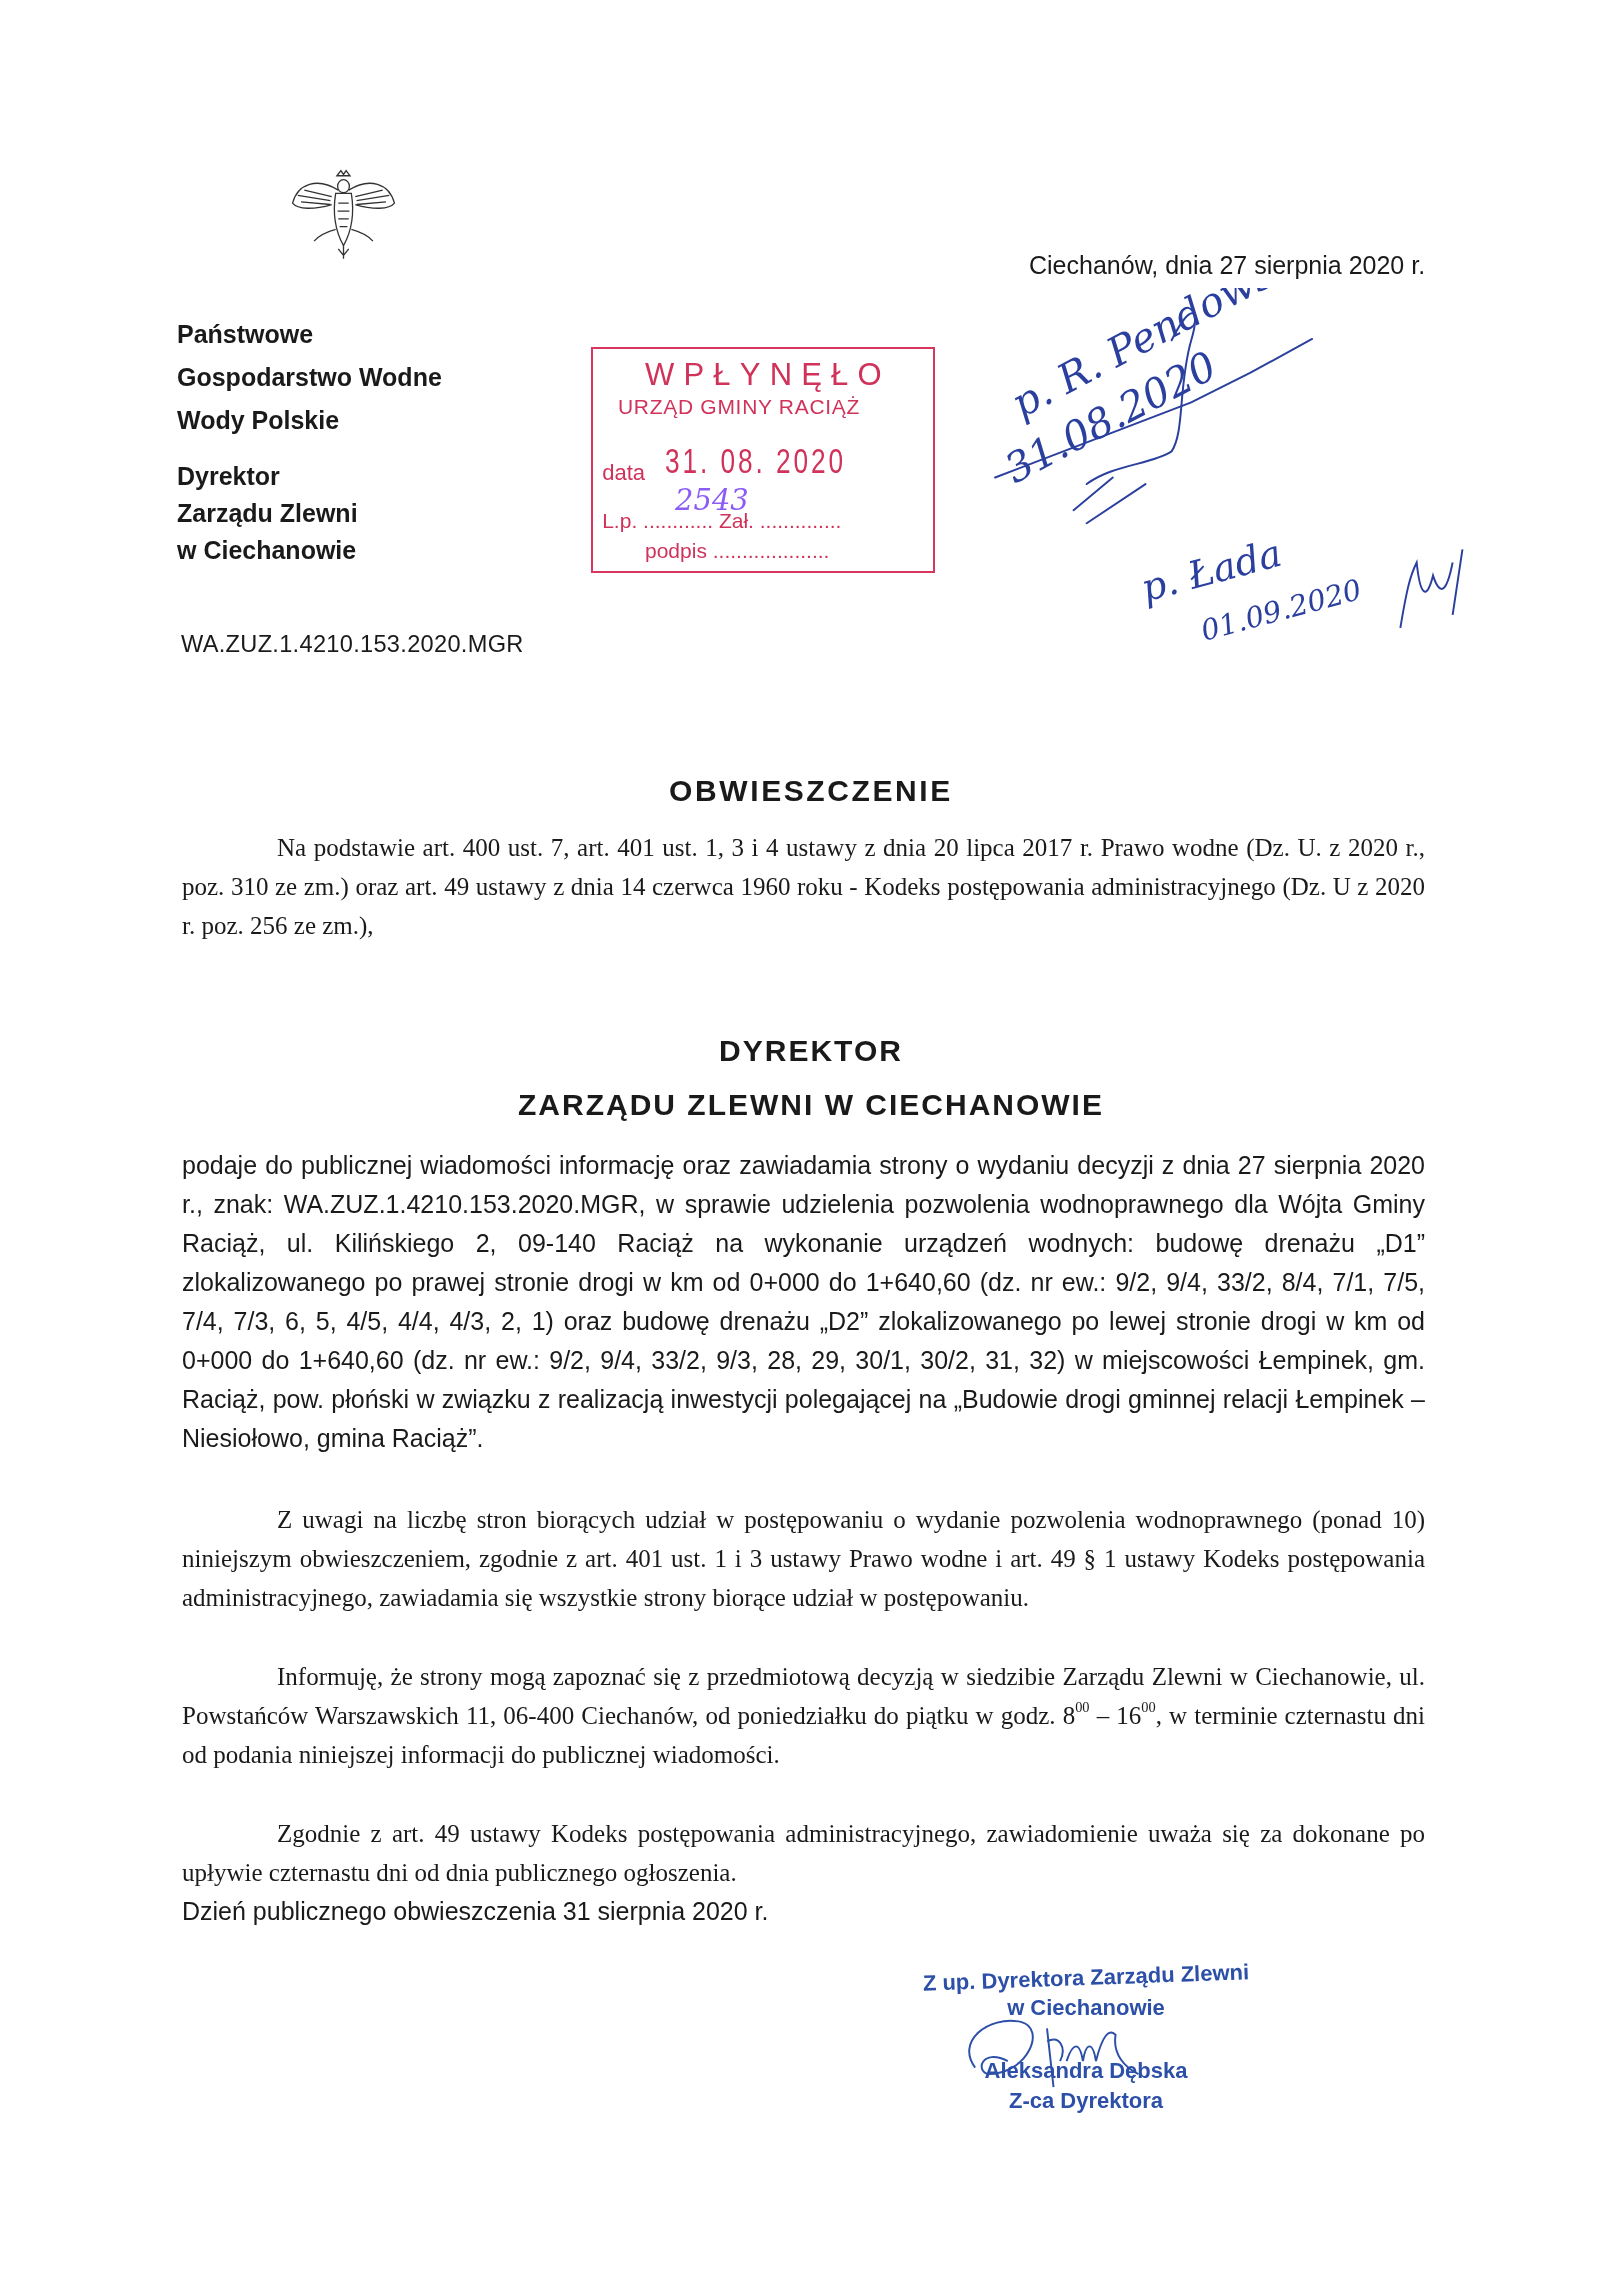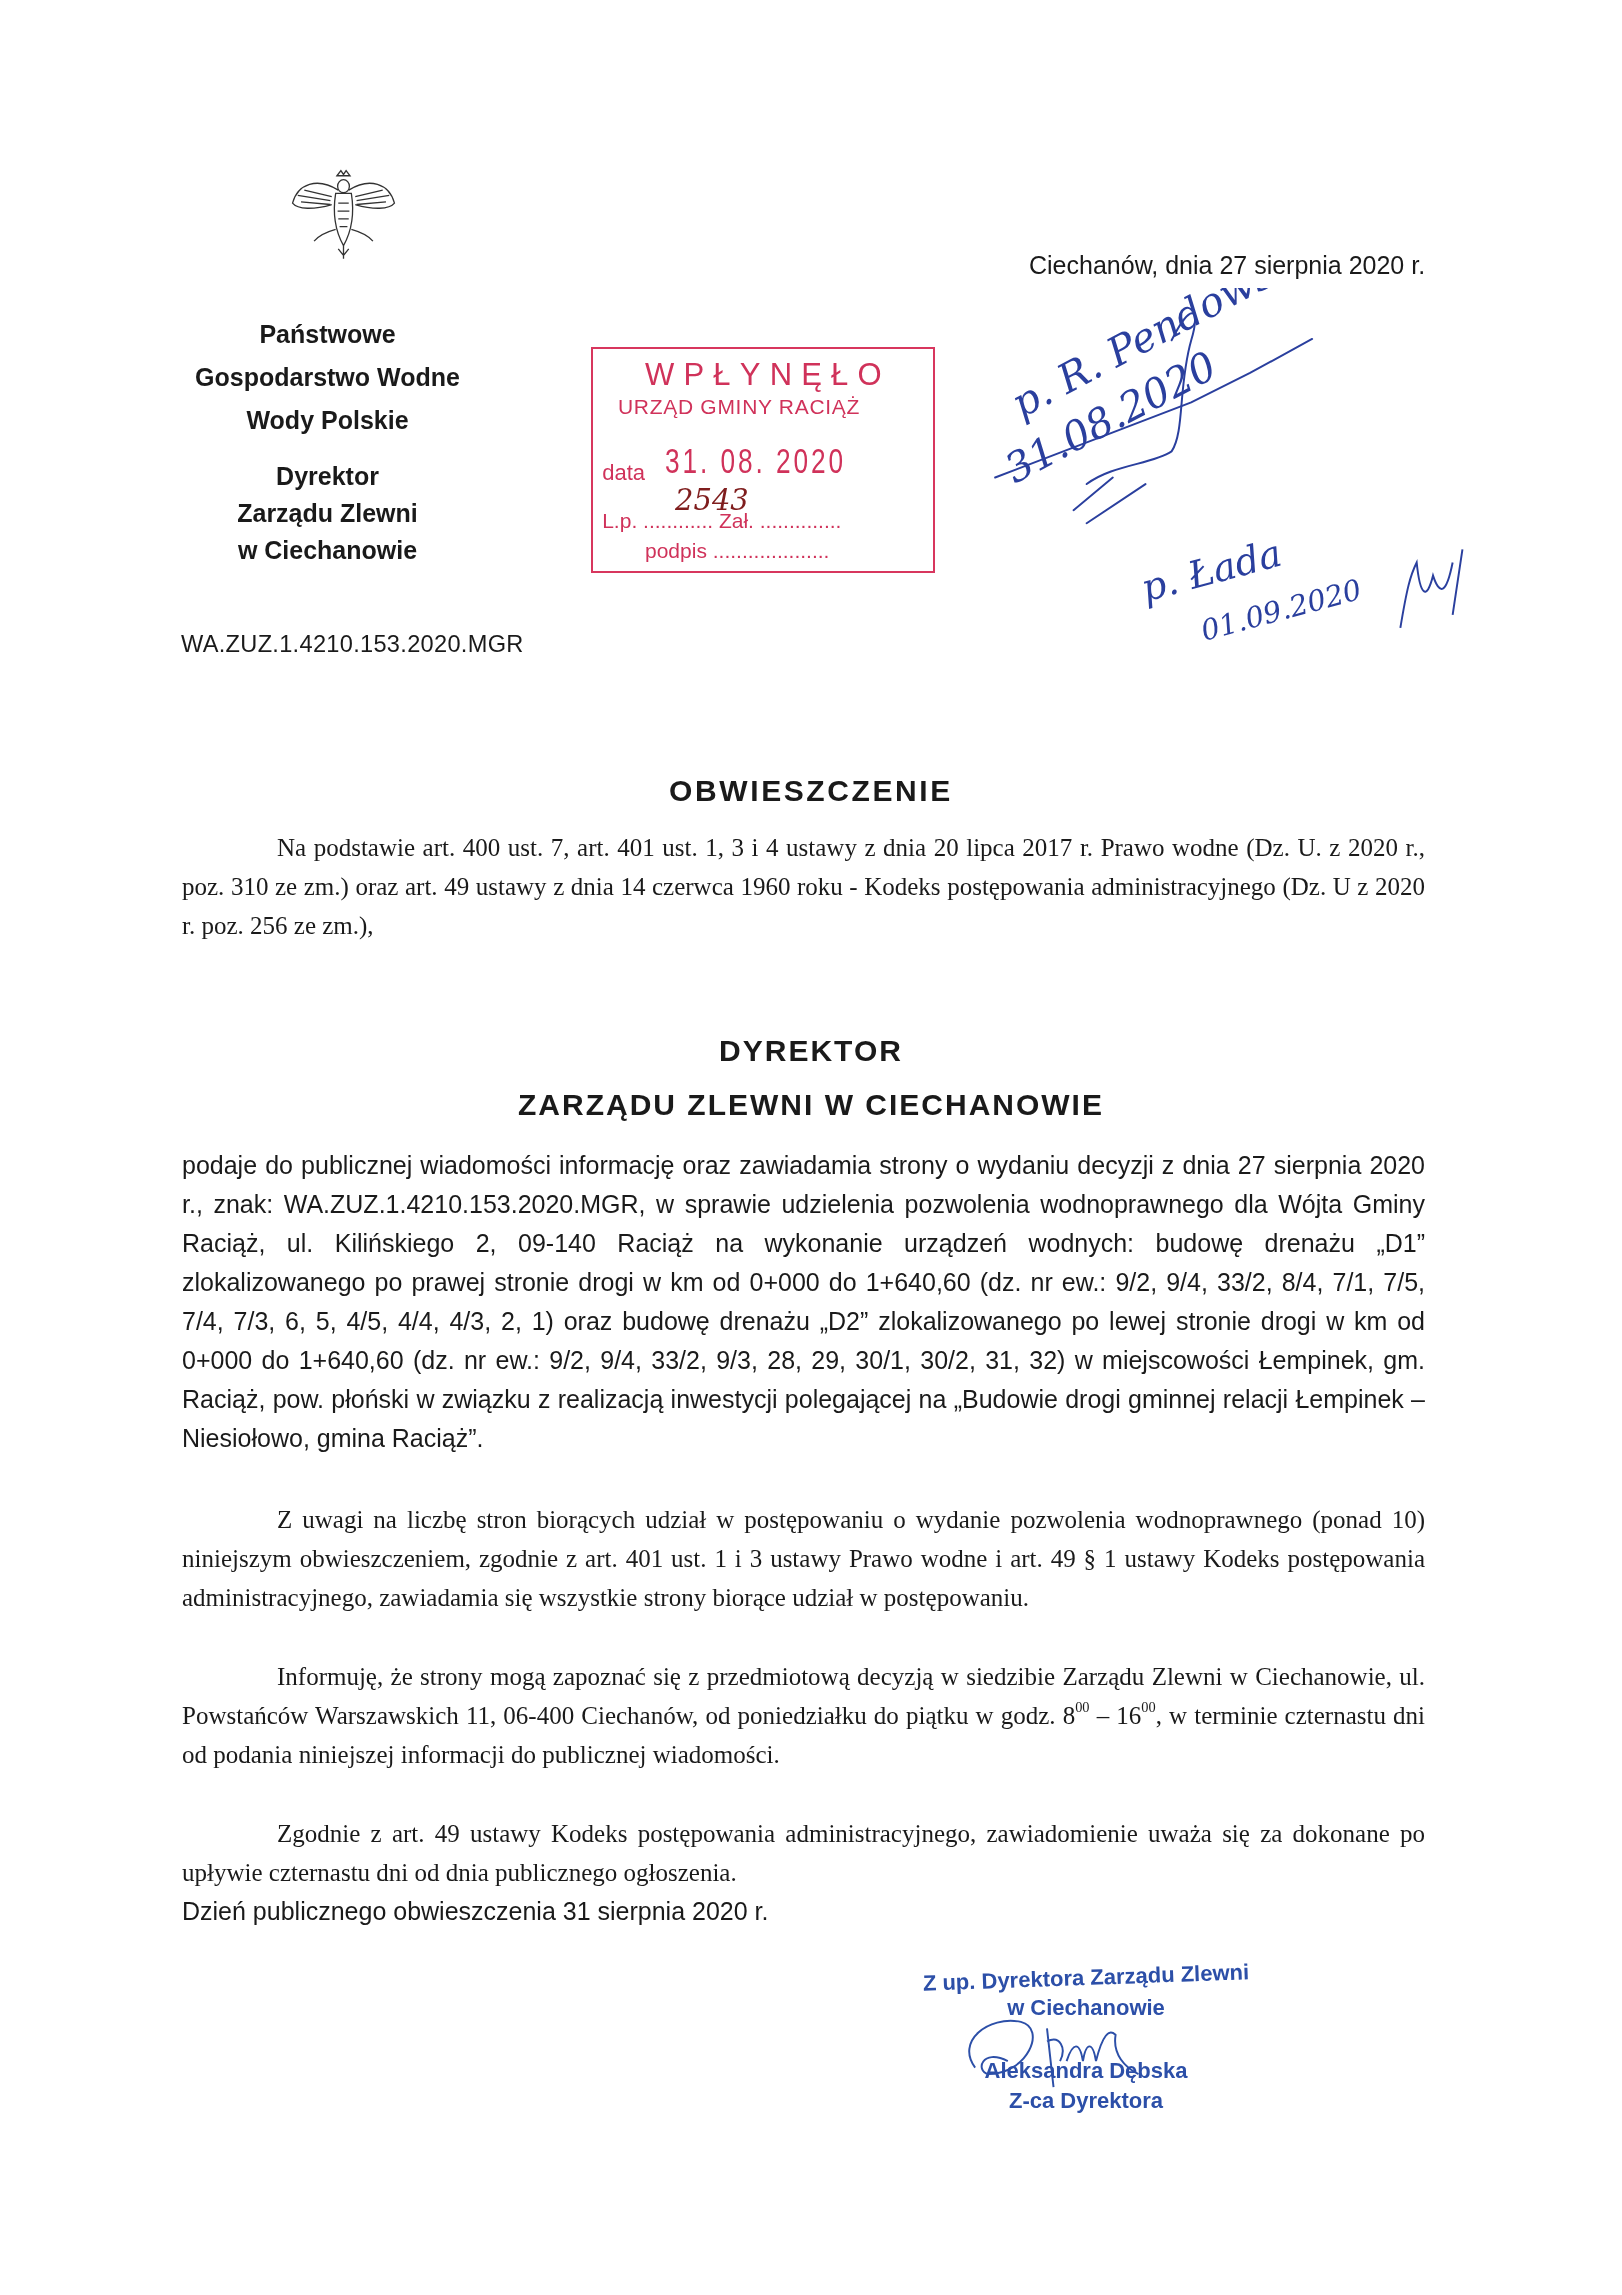--- a/index.html
+++ b/index.html
@@ -1,33 +1,33 @@
 <!DOCTYPE html>
 <html style="font-size:10.5px"><head>
 <meta charset="utf-8">
 <style>
   html, body { margin:0; padding:0; background:#ffffff; }
   body { width:1622px; height:2295px; position:relative; overflow:hidden;
          font-family:"Liberation Sans", sans-serif; color:#1a1a1a; }
   .abs { position:absolute; }
   .emblem { left:278px; top:164px; width:131px; height:98px; }
-  .org { left:177px; top:313px; width:301px; text-align:center; font-weight:bold;
+  .org { left:177px; top:313px; width:301px; font-weight:bold;
          font-size:25px; line-height:43px; }
   .org .gap { height:15.7px; }
   .ref { left:181px; top:631px; font-size:23.6px; letter-spacing:0.3px; }
   .place-date { left:1029px; top:204px; font-size:25px;margin-top:47px; }
   .stamp { left:591px; top:347px; width:340px; height:222px; border:2.6px solid #d8365e;
            color:#d0325a; font-family:"Liberation Sans Narrow","Liberation Sans", sans-serif; }
   .stamp .l1 { position:absolute; left:52px; top:7.9px; font-size:31px; letter-spacing:9.2px; }
   .stamp .l2 { position:absolute; left:25px; top:46px; font-size:21px; letter-spacing:0.7px; }
   .stamp .data-lbl { position:absolute; left:9.2px; top:111px; font-size:22px; }
   .stamp .data-val { position:absolute; left:72px; top:92px; font-size:35px; transform:scaleX(0.75); transform-origin:left; letter-spacing:3.9px; }
   .stamp .lp { position:absolute; left:9.2px; top:160px; font-size:21px; white-space:nowrap; }
   .stamp .podpis { position:absolute; left:52px; top:190px; font-size:21px; white-space:nowrap; }
-  .stamp .lpnum { position:absolute; left:82px; top:134px; font-size:29px; color:#7f1d1d;
+  .stamp .lpnum { position:absolute; left:82px; top:134px; font-size:29px; color:#8b5cf6;
                   font-family:"DejaVu Serif", serif; font-style:italic; }
   .handwrite { left:982px; top:288px; width:523px; height:366px; }
   .title { left:0; width:1622px; text-align:center; font-weight:bold;margin-top:28px; }
   .t-obw { top:746px; font-size:30px; letter-spacing:2.6px; }
   .t-dyr { top:1006px; font-size:30px; letter-spacing:2px; }
   .t-zzl { top:1060px; font-size:30px; letter-spacing:2px; }
   .para { left:182px; width:1243px; font-size:25px; line-height:39px; text-align:justify; }
   .indent { text-indent:95px;font-family:Liberation Serif, serif; }
   .p1 { top:828px; }
   .p2 { top:1146px; }

